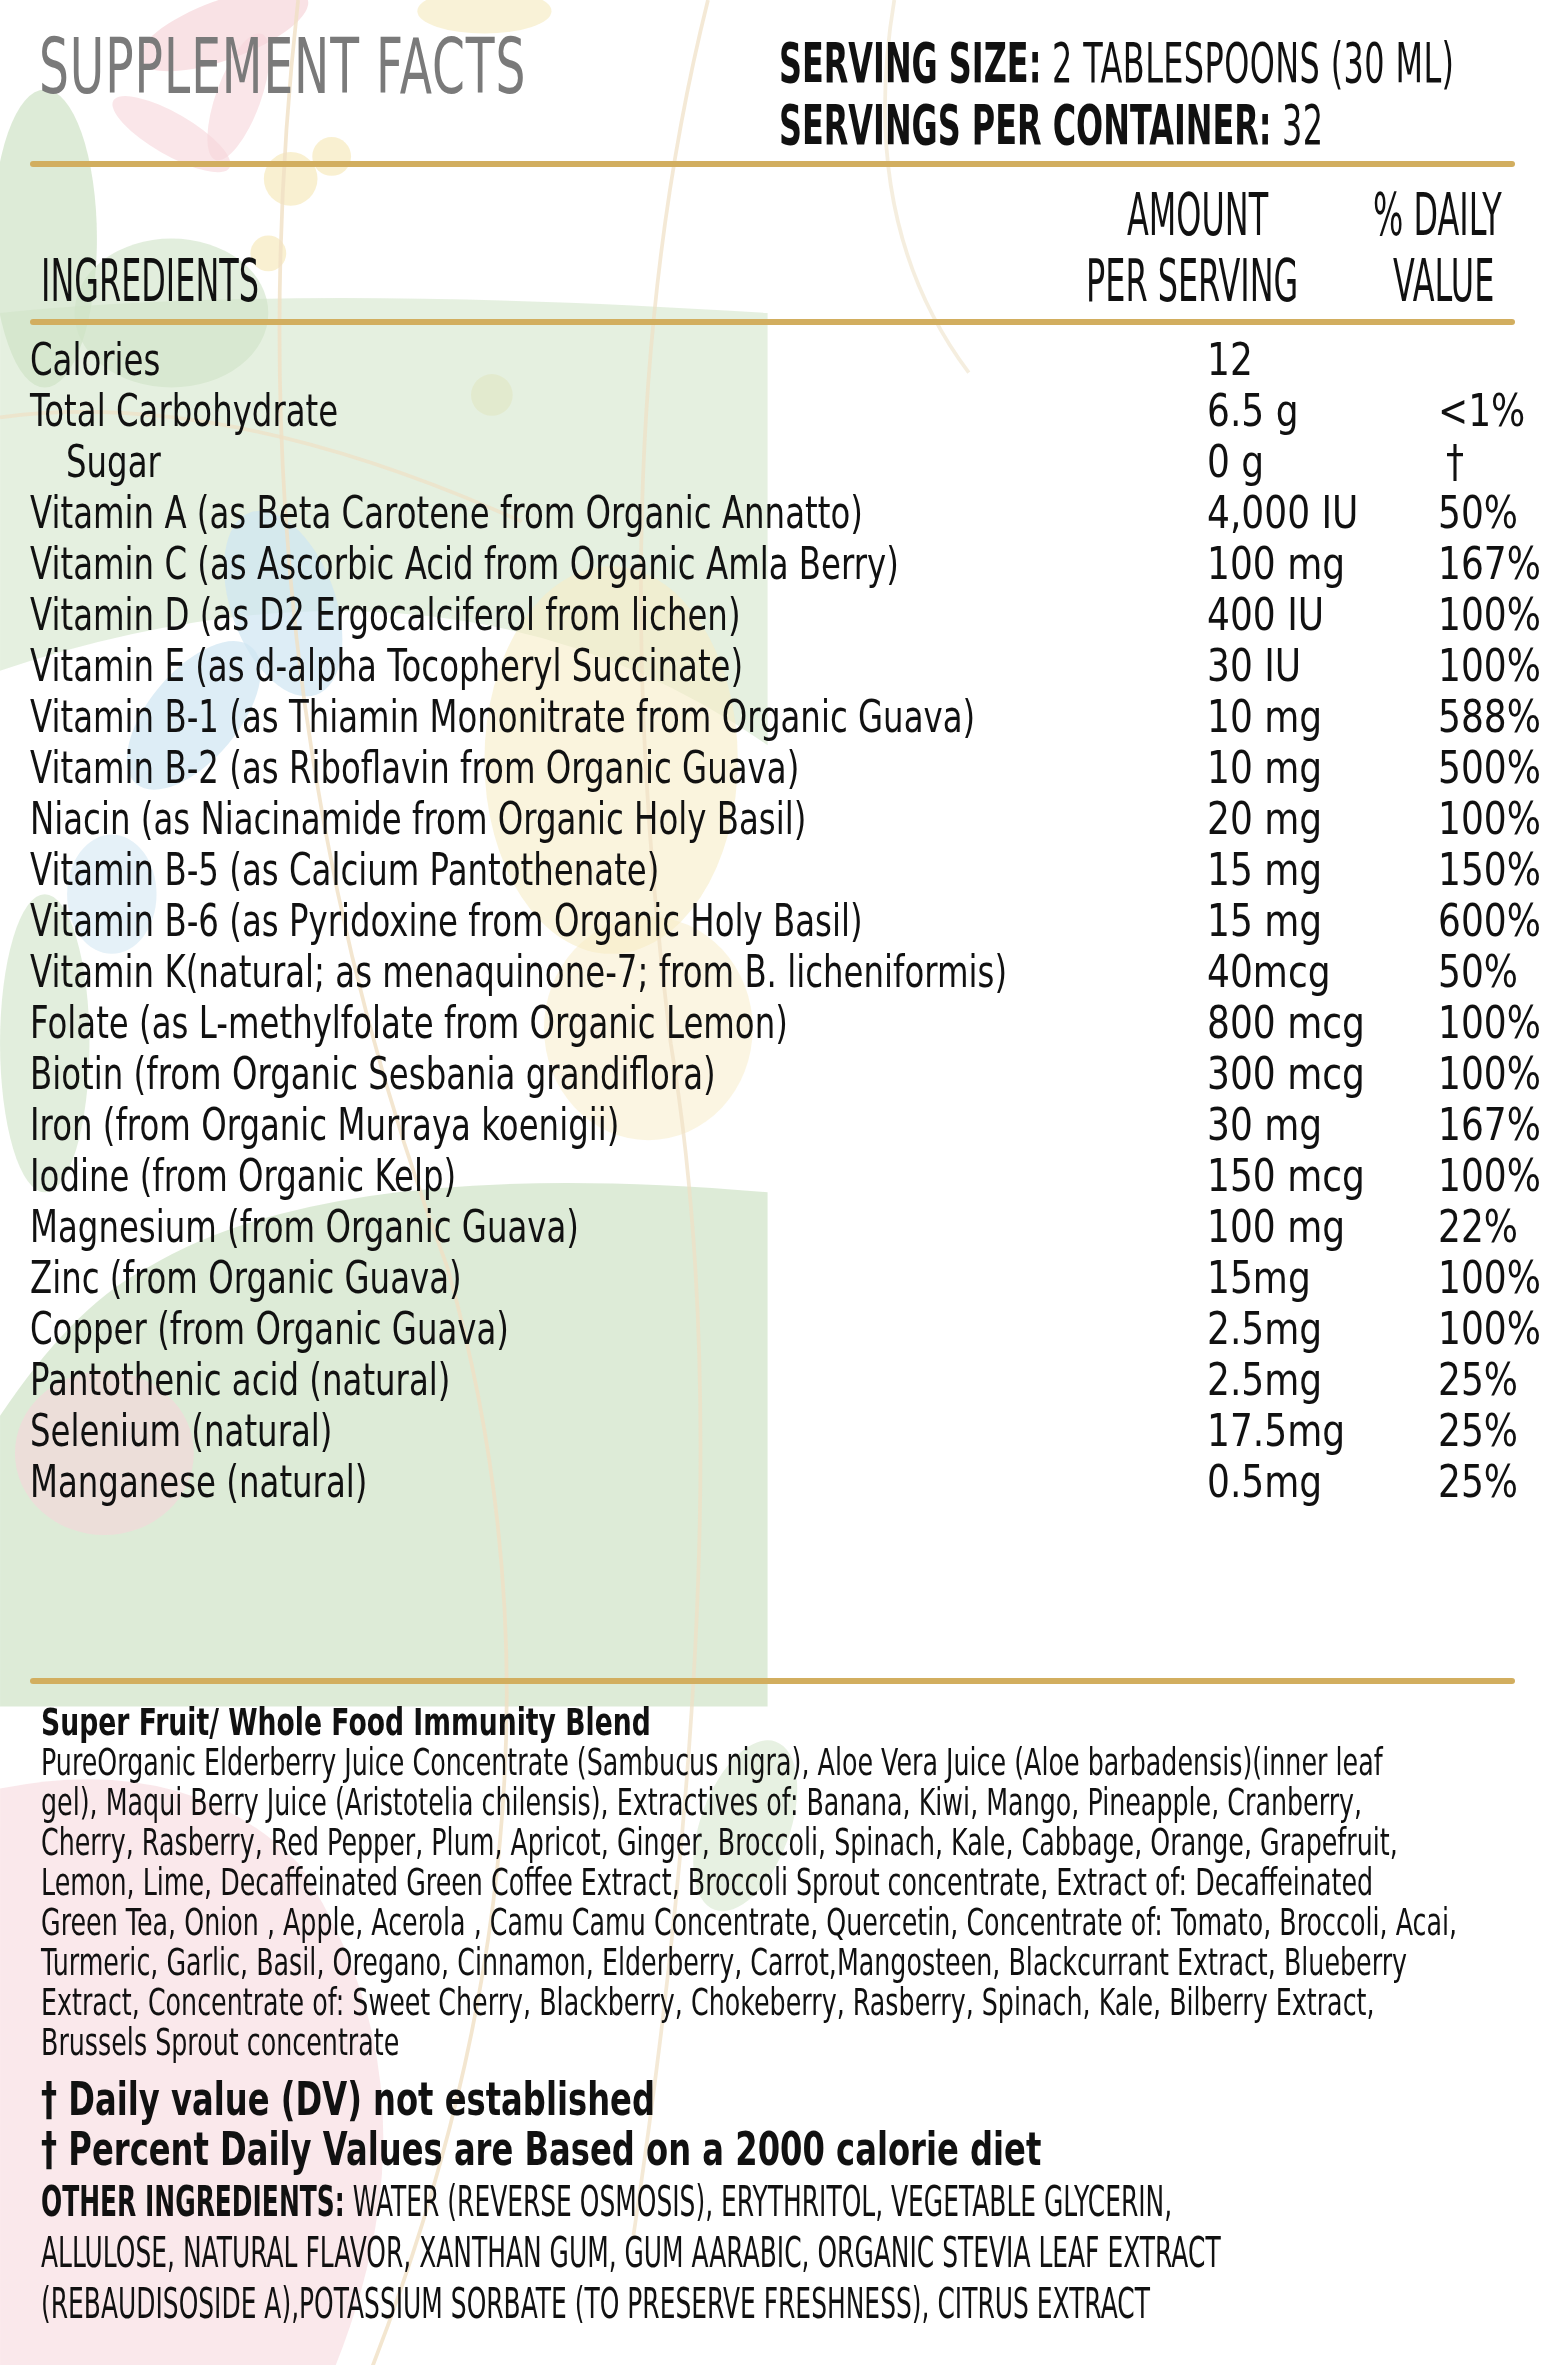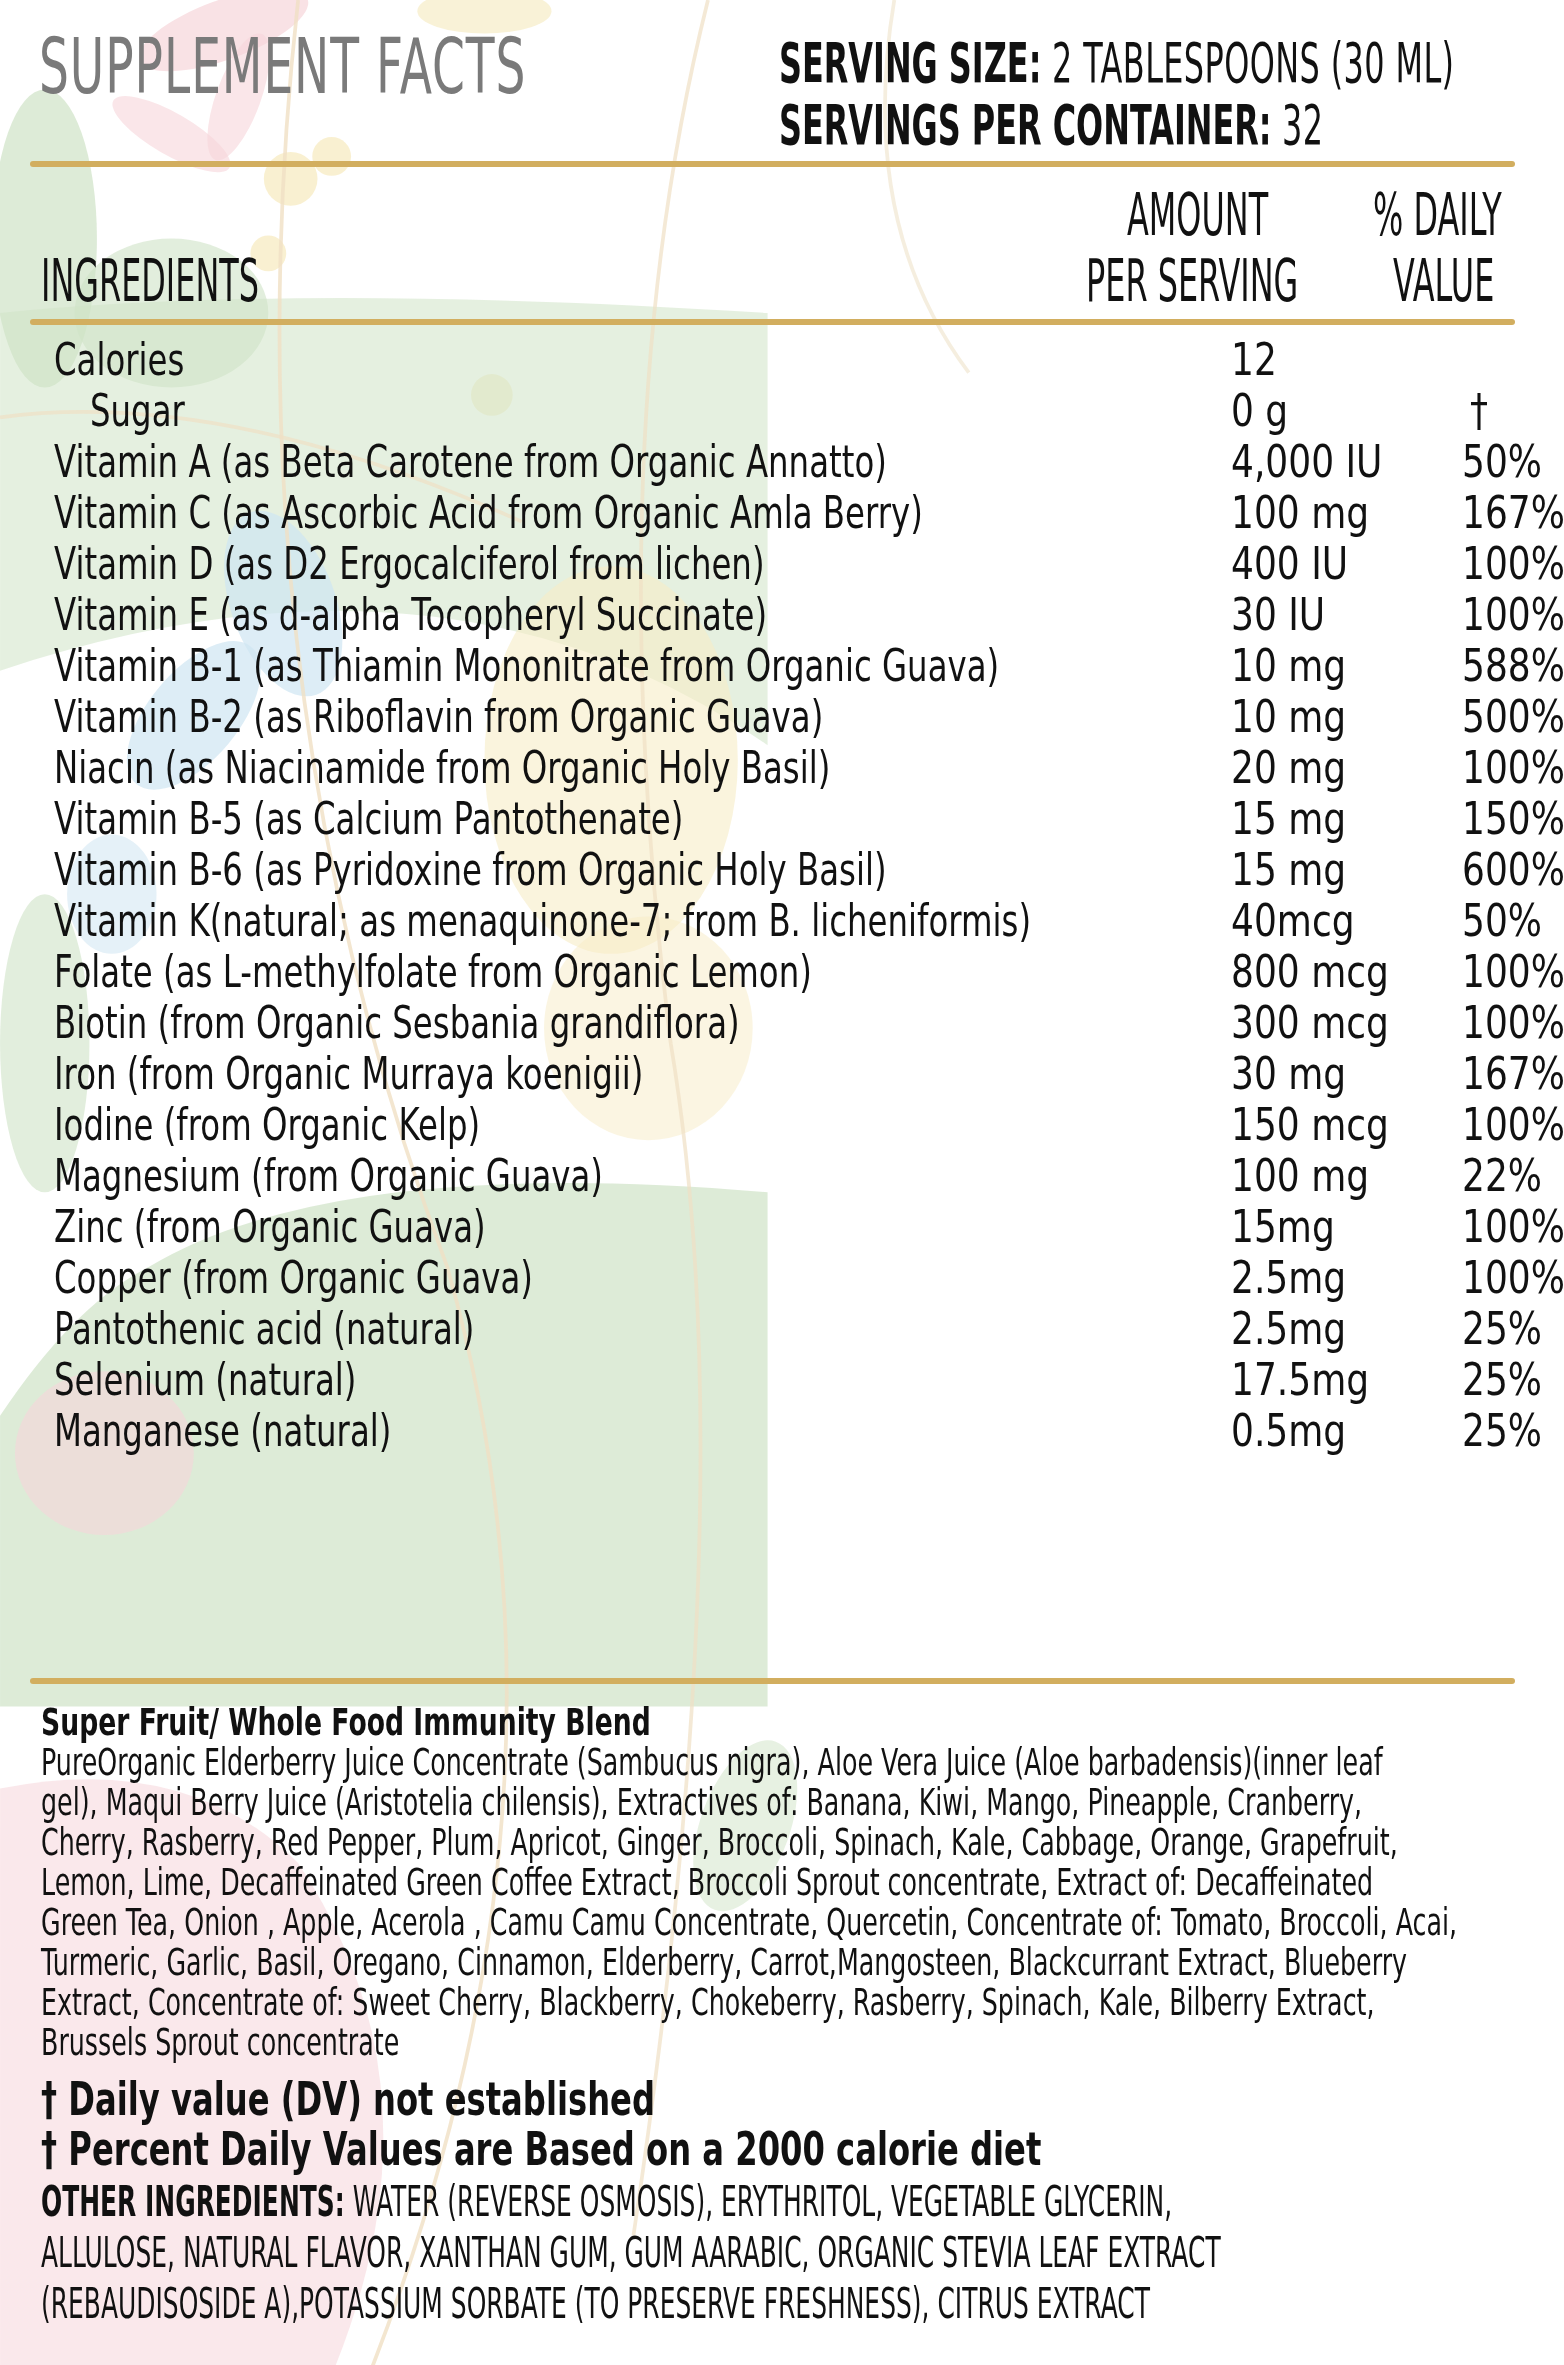--- a/index.html
+++ b/index.html
@@ -36,21 +36,21 @@
 
     .rule {
       position: absolute; height: 6px; background: #d2ae5f; border-radius: 3px;
     }
 
     .hdr {
       position: absolute; font-family: "DejaVu Sans", sans-serif; font-size: 58px; line-height: 88px;
       white-space: nowrap; transform: scaleX(0.55); transform-origin: left top; color: #111;
     }
 
-    .rows { position: absolute; left: 54px; top: 334px; width: 1490px; }
+    .rows { position: absolute; left: 30px; top: 334px; width: 1490px; }
     .row { height: 51px; position: relative; }
     .row .name {
       position: absolute; left: 0; top: 0;
       font-family: "DejaVu Sans", sans-serif; font-size: 45px; line-height: 52px;
       white-space: nowrap; transform: scaleX(0.72); transform-origin: left top;
     }
     .row .name.indent { left: 36px; }
     .row .amt {
       position: absolute; left: 1177px; top: 0;
       font-family: "DejaVu Sans", sans-serif; font-size: 45px; line-height: 52px;
@@ -144,20 +144,25 @@
   <div class="hdr" style="left:1373px; top:171px;">% DAILY</div>
   <div class="hdr" style="left:1393px; top:237px;">VALUE</div>
 
   <div class="rule" style="left:30px; top:319px; width:1485px;"></div>
 
   <div class="rows">
     <div class="row">
         <span class="name">Calories</span>
         <span class="amt">12</span>
         <span class="dv"></span>
+      </div>
+    <div class="row">
+        <span class="name">Total Carbohydrate</span>
+        <span class="amt">6.5 g</span>
+        <span class="dv">&lt;1%</span>
       </div>
     <div class="row">
         <span class="name indent">Sugar</span>
         <span class="amt">0 g</span>
         <span class="dv" style="left:1416px;">†</span>
       </div>
     <div class="row">
         <span class="name">Vitamin A (as Beta Carotene from Organic Annatto)</span>
         <span class="amt">4,000 IU</span>
         <span class="dv">50%</span>

